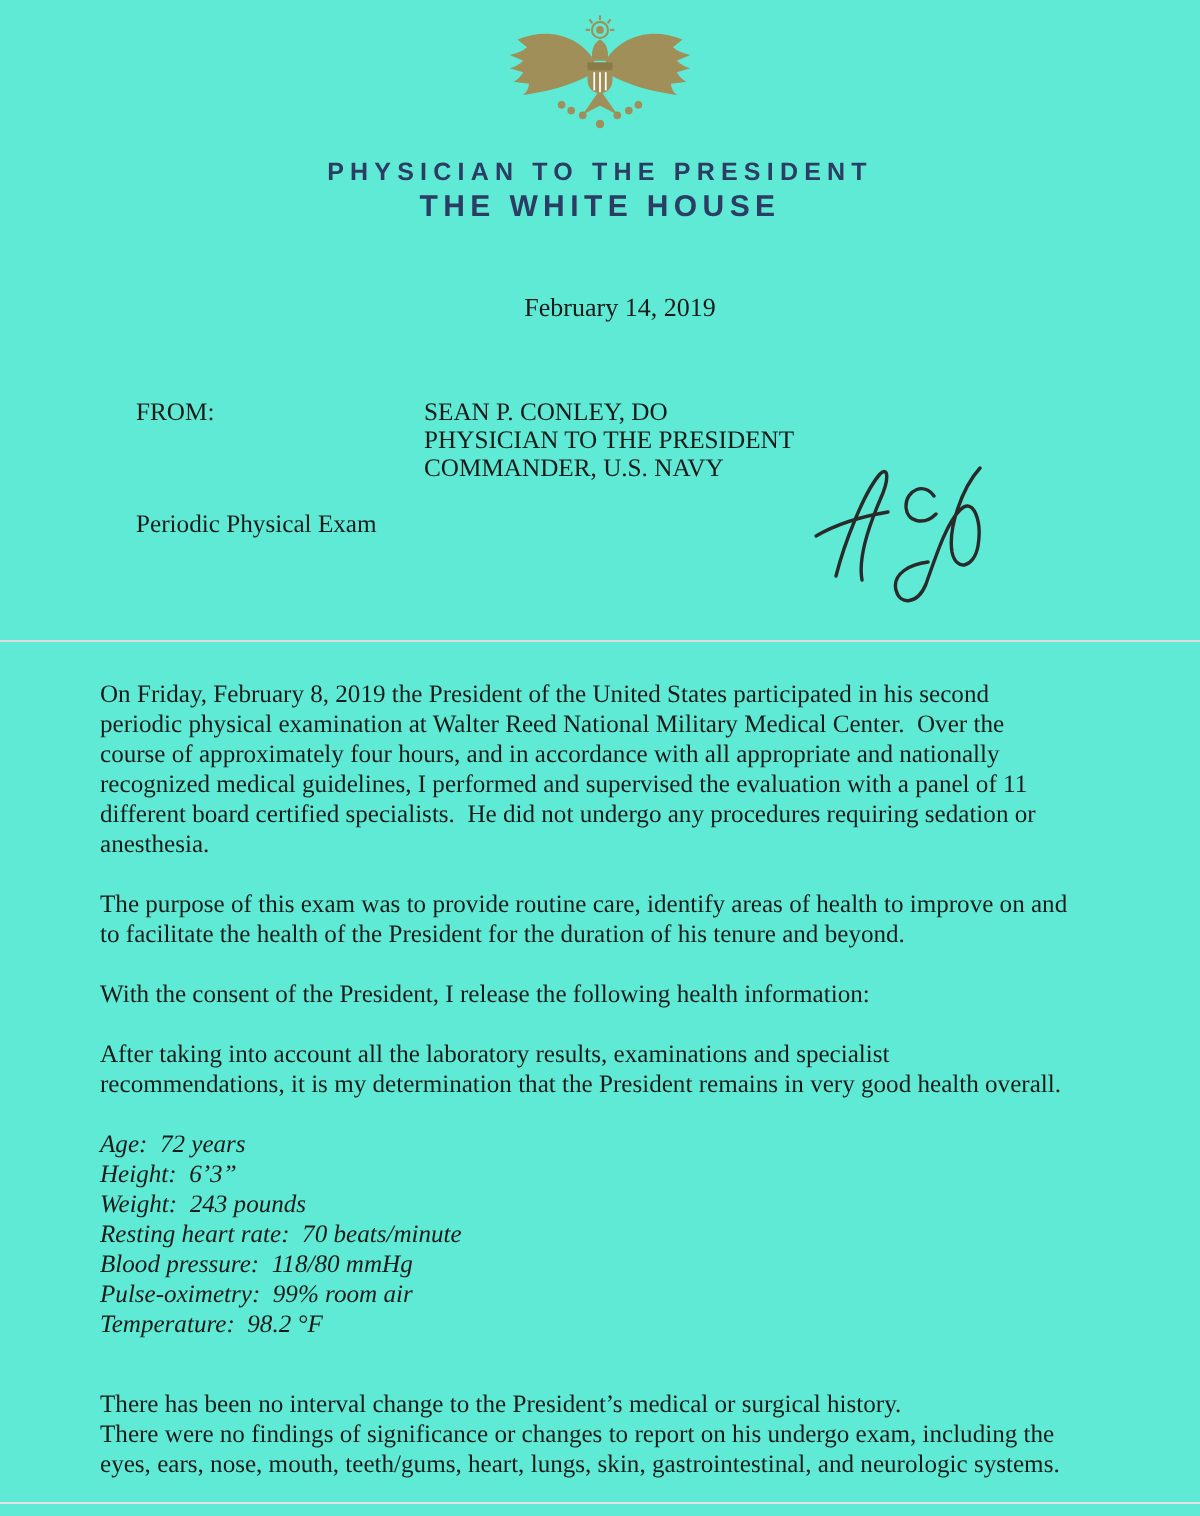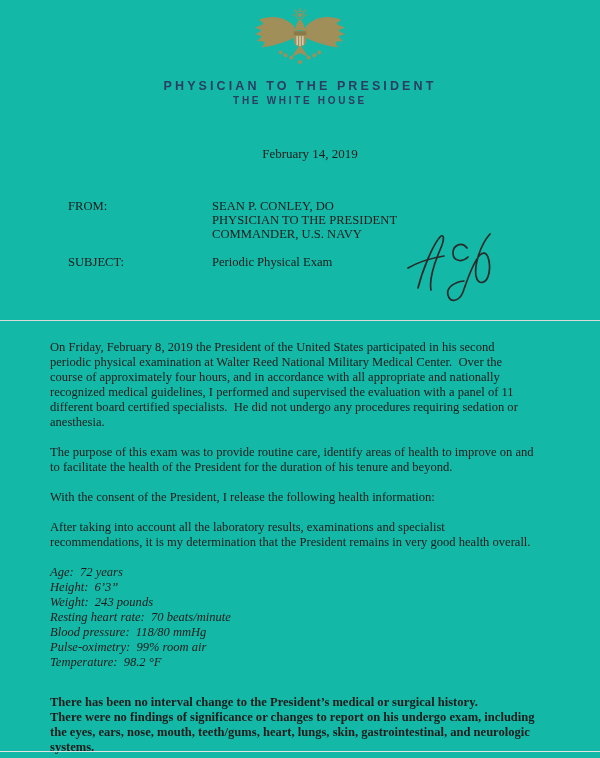--- a/index.html
+++ b/index.html
@@ -1,34 +1,34 @@
 <!DOCTYPE html>
 <html><head>
 <meta charset="utf-8">
 <style>
   html,body{margin:0;padding:0;background:#ffffff;}
   .page{
     position:relative;
     width:600px;height:758px;
-    background:#14b8a6;
+    background:#5eead4;
     font-family:"Liberation Serif", serif;
     color:#1b1b1b;
     overflow:hidden;
   }
   
   .seal{position:absolute;top:6px;left:50%;transform:translateX(-50%);width:96px;height:64px;}
   .lh-title{
     position:absolute;top:79px;left:0;width:100%;text-align:center;
     font-family:"Liberation Sans", sans-serif;
     font-size:12.5px;font-weight:700;letter-spacing:3.1px;color:#2b3d63;
   }
   .lh-sub{
     position:absolute;top:95px;left:0;width:100%;text-align:center;
     font-family:"Liberation Sans", sans-serif;
-    font-size:10px;font-weight:700;letter-spacing:2.7px;color:#2b3d63;
+    font-size:15px;font-weight:700;letter-spacing:2.7px;color:#2b3d63;
   }
   
   .date{
     position:absolute;top:146px;left:10px;width:600px;text-align:center;
     font-size:13px;
   }
   
   .memo{
     position:absolute;top:185px;left:68px;width:500px;
     font-size:12.6px;line-height:14px;
@@ -44,21 +44,21 @@
   .bottom-edge{position:absolute;top:751px;left:0;width:600px;height:1px;background:#e3e3e3;}
   
   .body{
     position:absolute;top:340px;left:50px;width:486px;
     font-size:12.55px;line-height:15px;
   }
   .para{margin:0 0 15px 0;white-space:pre-wrap;}
   .vitals{margin:0 0 25px 0;font-style:italic;}
   .vital-line{white-space:pre-wrap;}
   .closing{margin:0;}
-  .closing-line{white-space:pre-wrap;font-weight:bold;}
+  .closing-line{white-space:pre-wrap;}
 </style>
 </head>
 <body>
 
 <div class="page">
 
   <div class="seal">
     <svg width="96" height="64" viewBox="0 0 100 66" xmlns="http://www.w3.org/2000/svg">
       <g stroke="#a08f58" fill="none" stroke-width="1.1">
         <circle cx="50" cy="9" r="4.2"></circle>
@@ -108,21 +108,20 @@
     </div>
     <div class="memo-row">
       <div class="memo-label">FROM:</div>
       <div class="memo-lines">
         <div class="memo-line">SEAN P. CONLEY, DO</div>
         <div class="memo-line">PHYSICIAN TO THE PRESIDENT</div>
         <div class="memo-line">COMMANDER, U.S. NAVY</div>
       </div>
     </div>
     <div class="memo-row">
-      <div class="memo-label">SUBJECT:</div>
       <div class="memo-lines">
         <div class="memo-line">Periodic Physical Exam</div>
       </div>
     </div>
   </div>
 
   <div class="signature">
     <svg width="118" height="82" viewBox="0 0 118 82" xmlns="http://www.w3.org/2000/svg">
       <g fill="none" stroke="#2a2a2a" stroke-width="1.7" stroke-linecap="round">
         <path d="M14,64 C18,48 28,22 36,13 C40,9 41,15 36,26 C30,40 25,55 27,66"></path>

